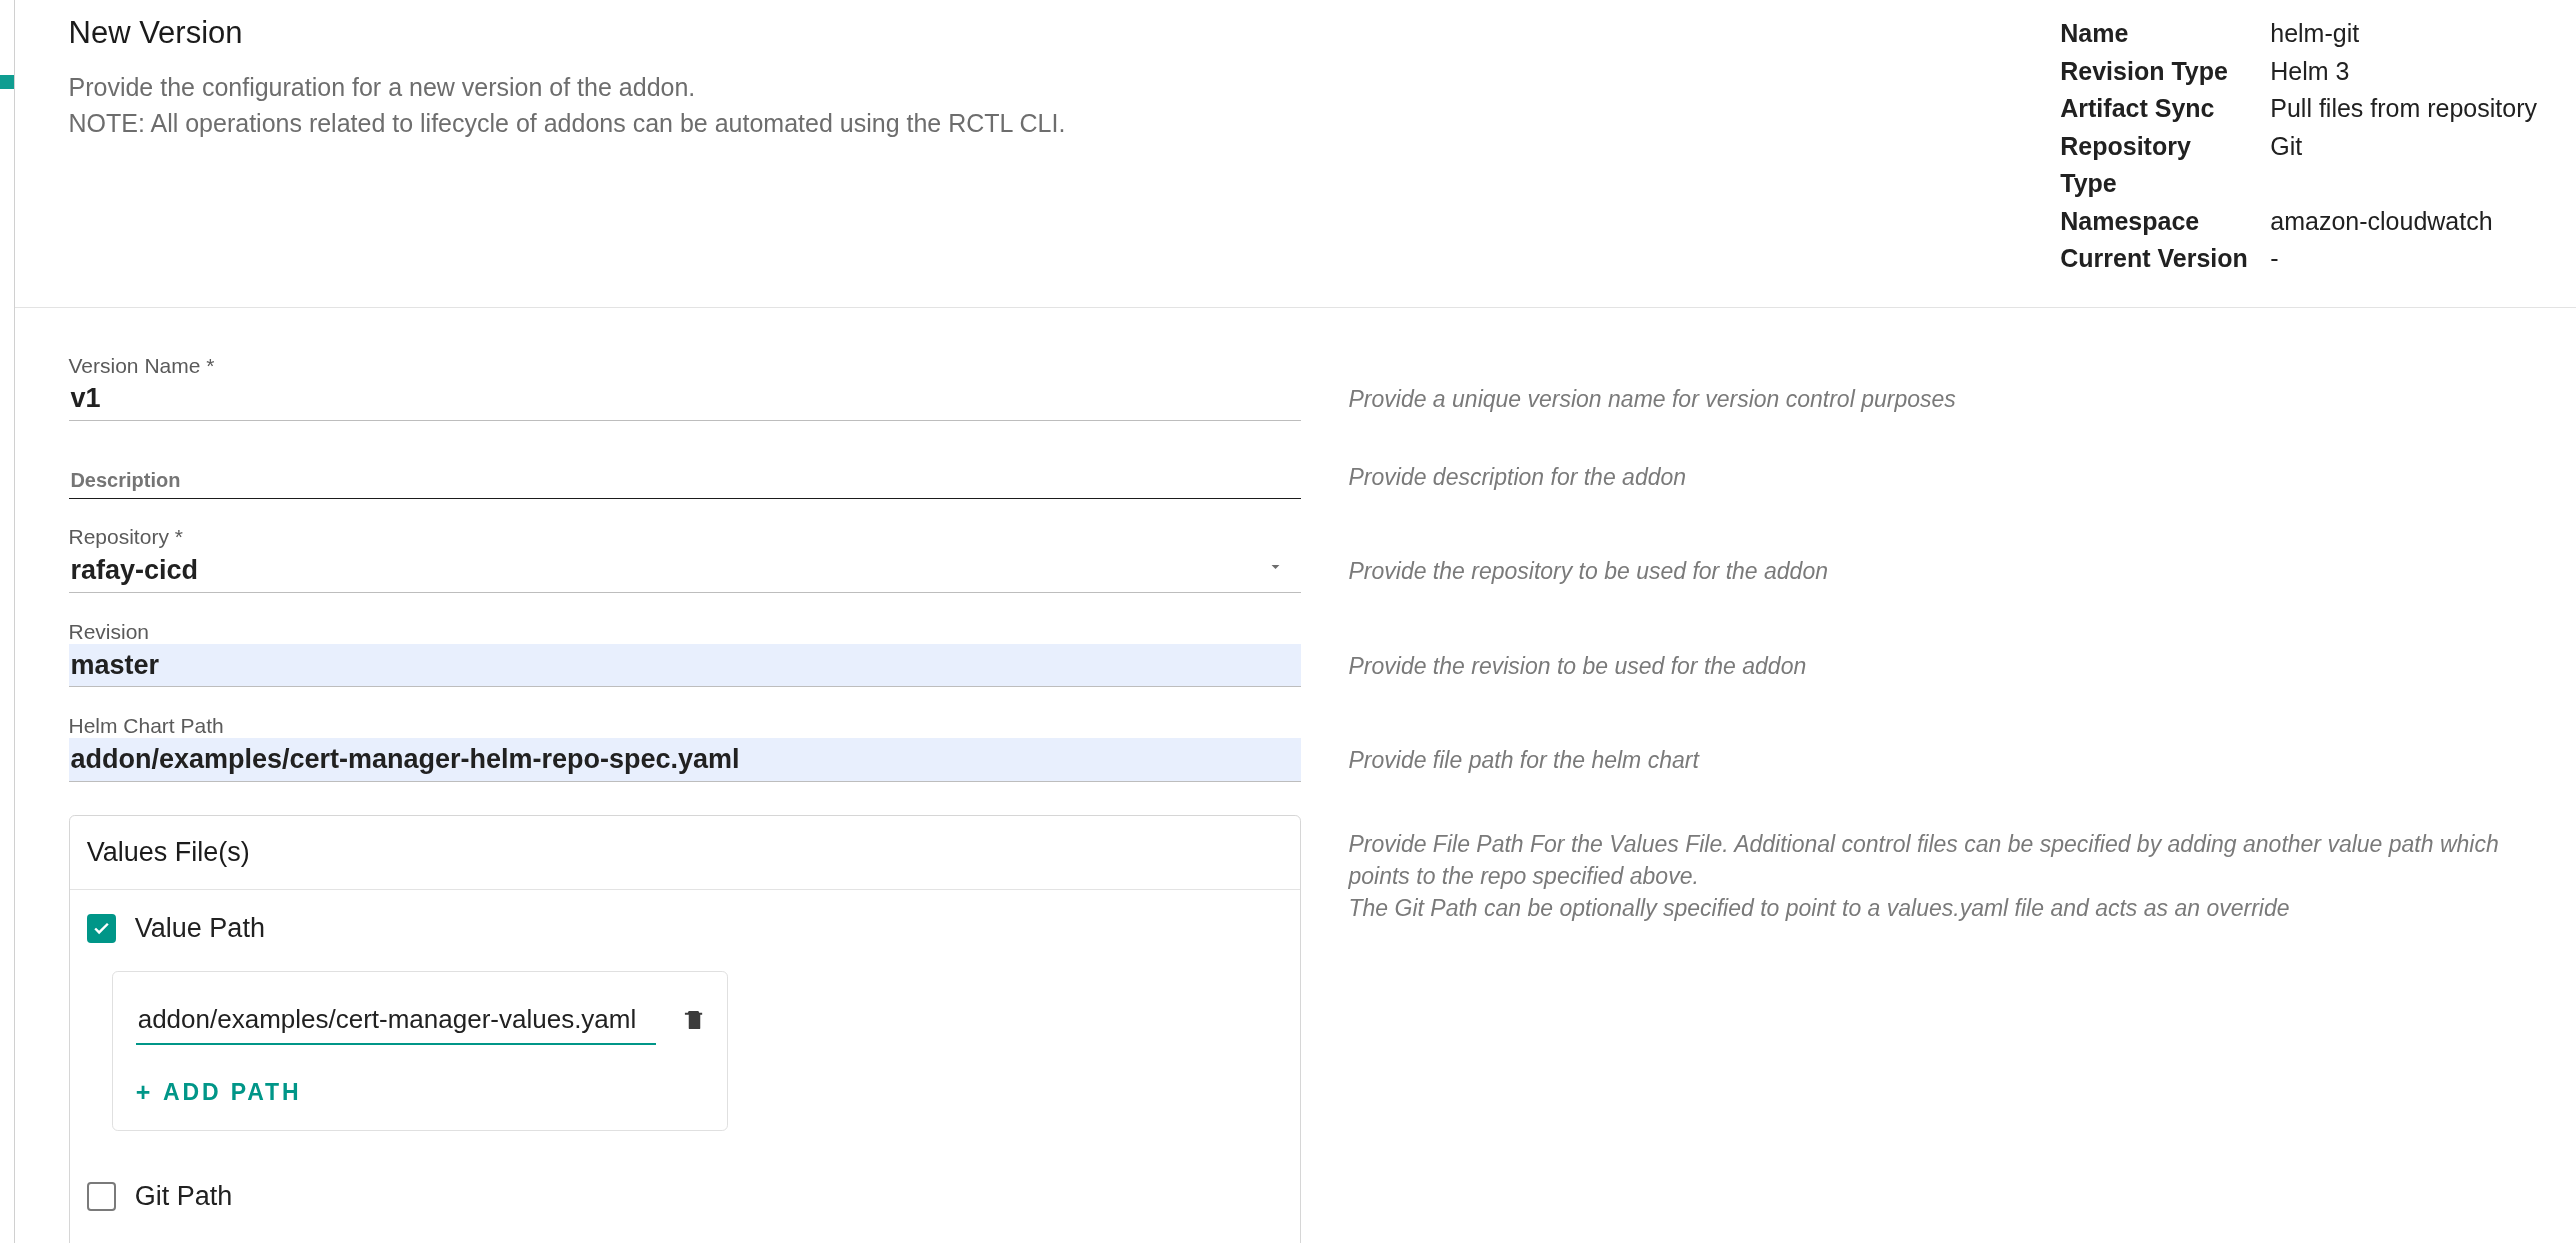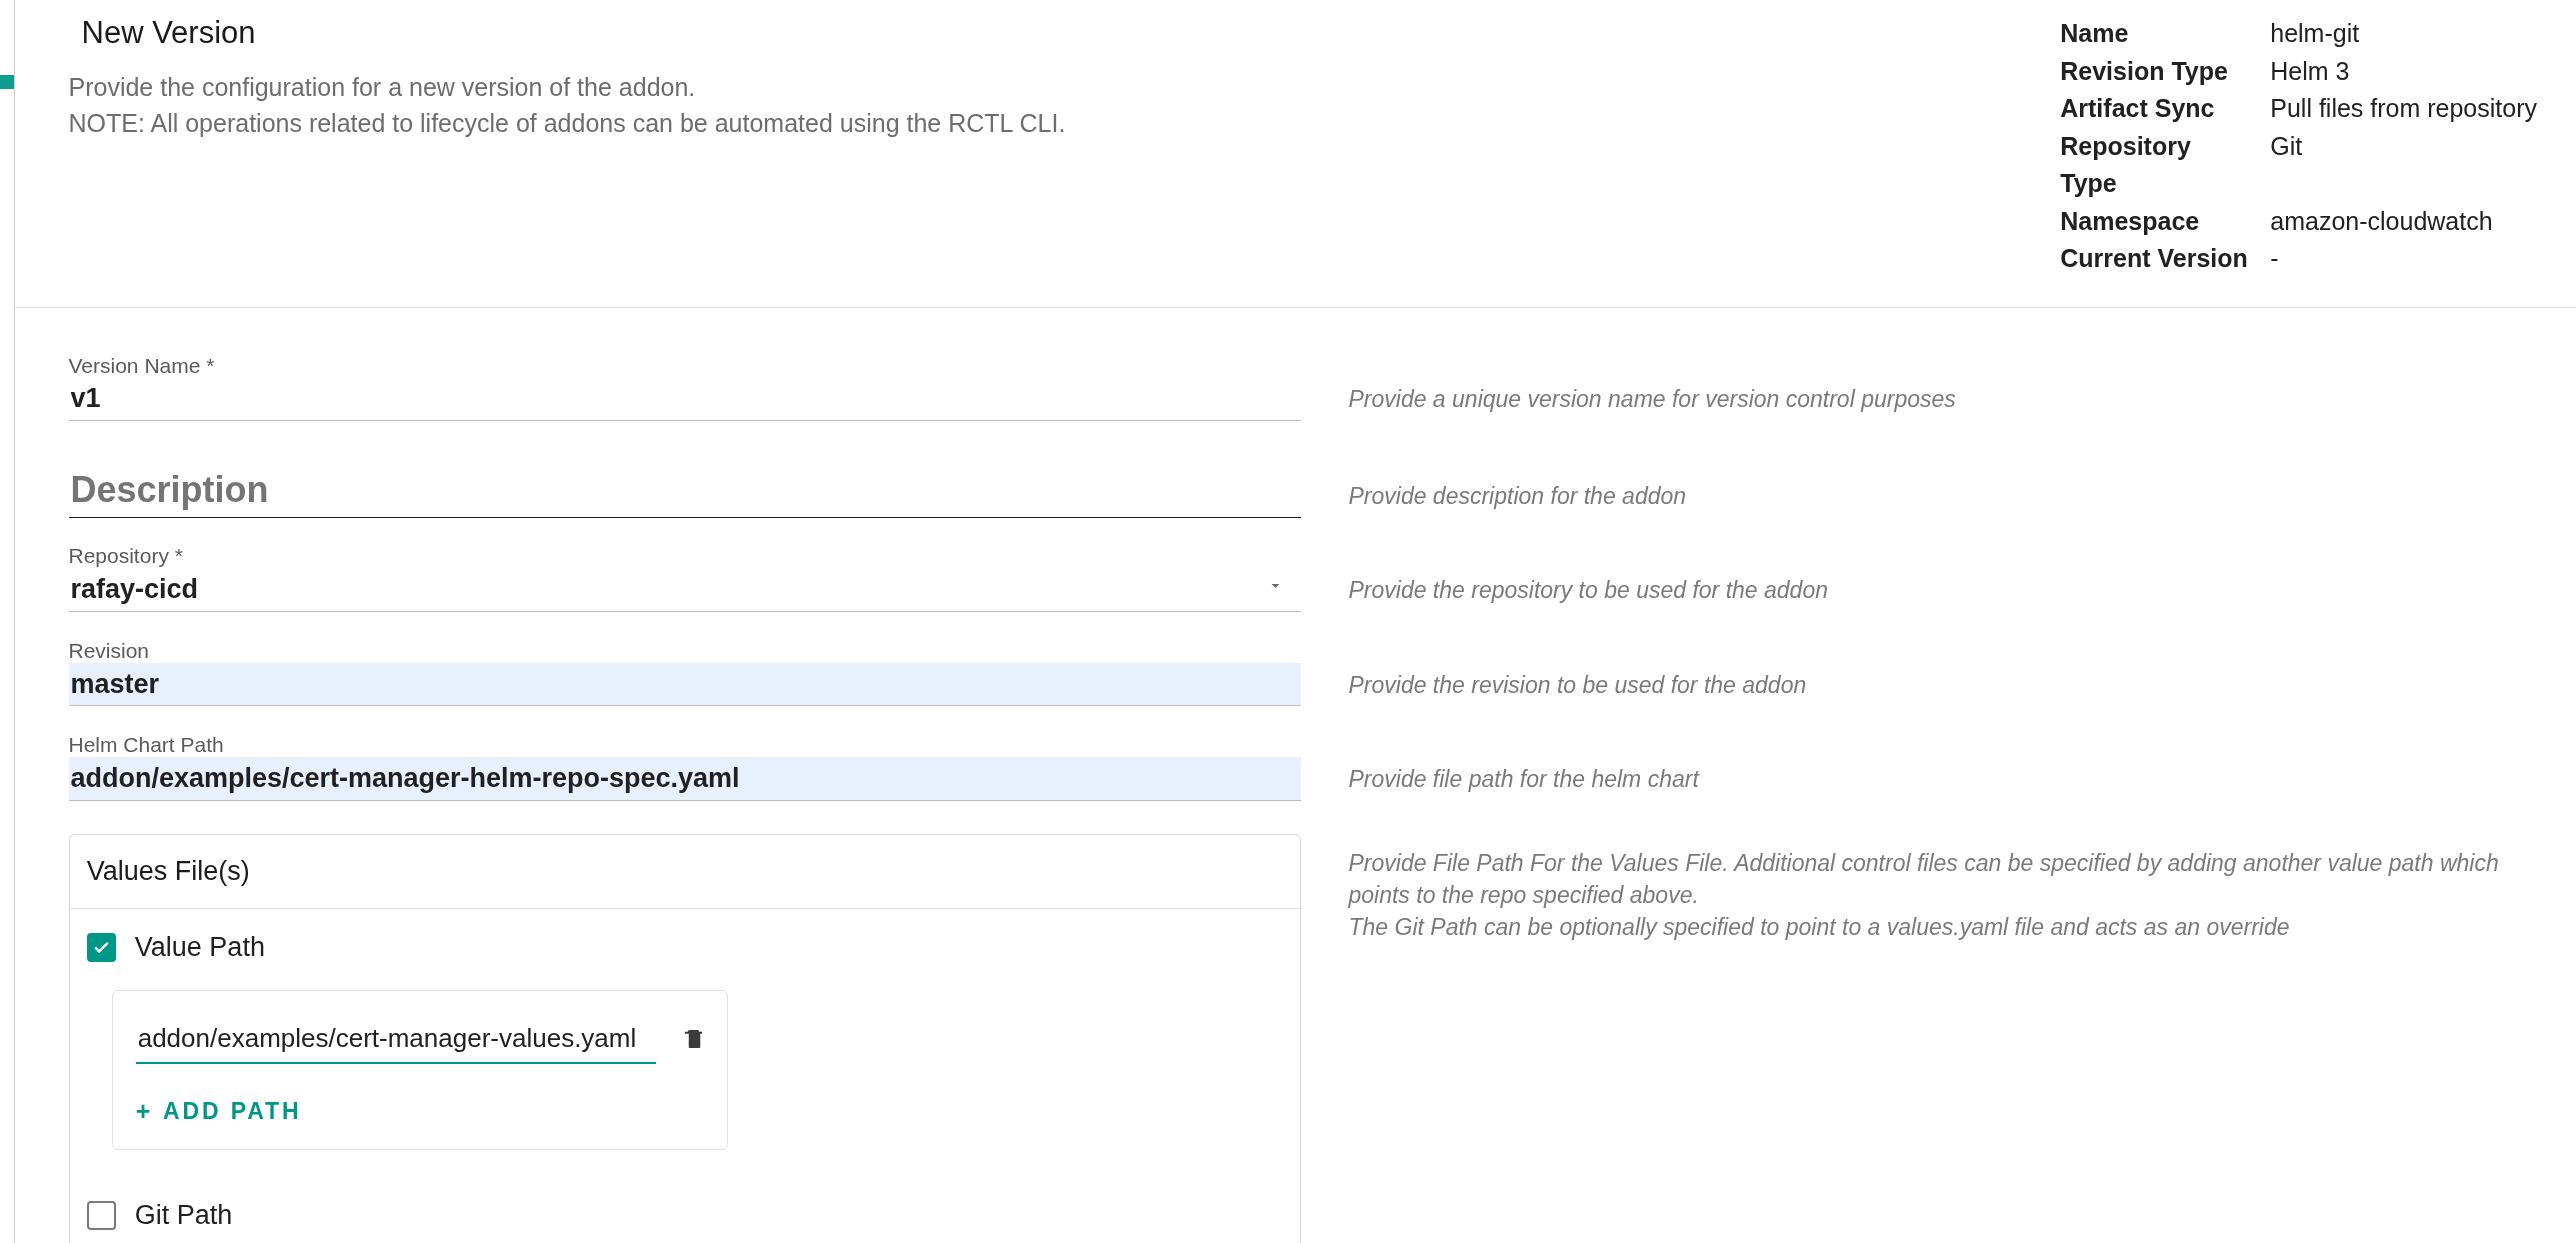--- a/index.html
+++ b/index.html
@@ -2,38 +2,38 @@
 <html><head>
 <meta charset="utf-8">
 <style>
   * { box-sizing: border-box; margin: 0; padding: 0; }
   html, body { width: 2576px; height: 1244px; font-family: "Helvetica Neue", Arial, sans-serif; background:#fff; color:#212121; }
   .root { position:relative; width:100%; height:100%; }
   
   .left-rail { position:absolute; left:0; top:0; width:13.5px; height:100%; background:#ffffff; }
   .page { position:absolute; left:13.5px; top:0; right:0; bottom:0; border-left:1.9px solid #d0d0d0; background:#fff; }
   .header { display:flex; justify-content:space-between; padding:15.4px 39px 29px 54px; border-bottom:1px solid #e3e3e3; }
-  .header-left h2 { font-size:31px; font-weight:500; color:#1b1b1b; margin-bottom:17.3px;margin-left:13px; }
+  .header-left h2 { font-size:31px; font-weight:500; color:#1b1b1b; margin-bottom:17.3px; }
   .header-left .sub { font-size:25px; color:#6d6d6d; line-height:1.45; }
   .meta { font-size:25px; }
   .meta-row { display:flex; gap:17px; line-height:1.5; }
   .meta-row .k { width:193px; font-weight:700; }
   .meta-row .v { font-weight:400; }
   .form-area { padding:19px 39px 39px 54px; display:grid; grid-template-columns: 1232px 1fr; column-gap:48px; align-items:start; }
   .fld-label { font-size:21px; color:#5a5a5a; margin-top:19px; }
   .fld-input { width:100%; font-size:27px; padding:5.8px 1.9px 5.8px 1.9px; border:none; border-bottom:1.9px solid #bdbdbd; background:transparent; color:#212121; outline:none;font-weight:bold; }
   .fld-input.placeholder-look { color:#8c8c8c; }
   .fld-select { position:relative; }
   .caret { position:absolute; right:15.4px; bottom:13.5px; }
   .caret svg { width:19px; height:19px; fill:#6d6d6d; }
   .hint { font-size:23px; font-style:italic; color:#7a7a7a; align-self:end; padding-bottom:7.7px; }
   .cell { margin-top:7.7px; }
   .autofill { background:#e8effd; border-bottom:1.9px solid #bdbdbd; }
   .autofill .fld-input { border-bottom:none; }
-  .desc-wrap .fld-input { font-size:36px; border-bottom:1.9px solid #1b1b1b; color:#1d4ed8; }
+  .desc-wrap .fld-input { font-size:20px; border-bottom:1.9px solid #1b1b1b; color:#1d4ed8; }
   .values-card { border:1px solid #d6d6d6; border-radius:5.8px; margin-top:33px; }
   .values-card .vc-head { padding:21px 17.3px; border-bottom:1px solid #e3e3e3; font-size:27px; color:#1b1b1b; }
   .values-card .vc-body { padding:23px 17.3px 39px 17.3px; }
   .chk-row { display:flex; align-items:center; gap:19px; margin-bottom:27px; }
   .chk { width:29px; height:29px; border:2.9px solid #009688; border-radius:3.9px; display:flex; align-items:center; justify-content:center; background:#009688; }
   .chk.unchk { background:#fff; border-color:#7a7a7a; }
   .chk svg { width:19px; height:19px; fill:#fff; stroke:#fff; stroke-width:2; }
   .chk-label { font-size:27px; color:#212121; }
   .paths-card { border:1px solid #e0e0e0; border-radius:5.8px; padding:27px 23px 23px 23px; width:616px; margin-left:25px; }
   .path-row { display:flex; align-items:center; gap:27px; }

